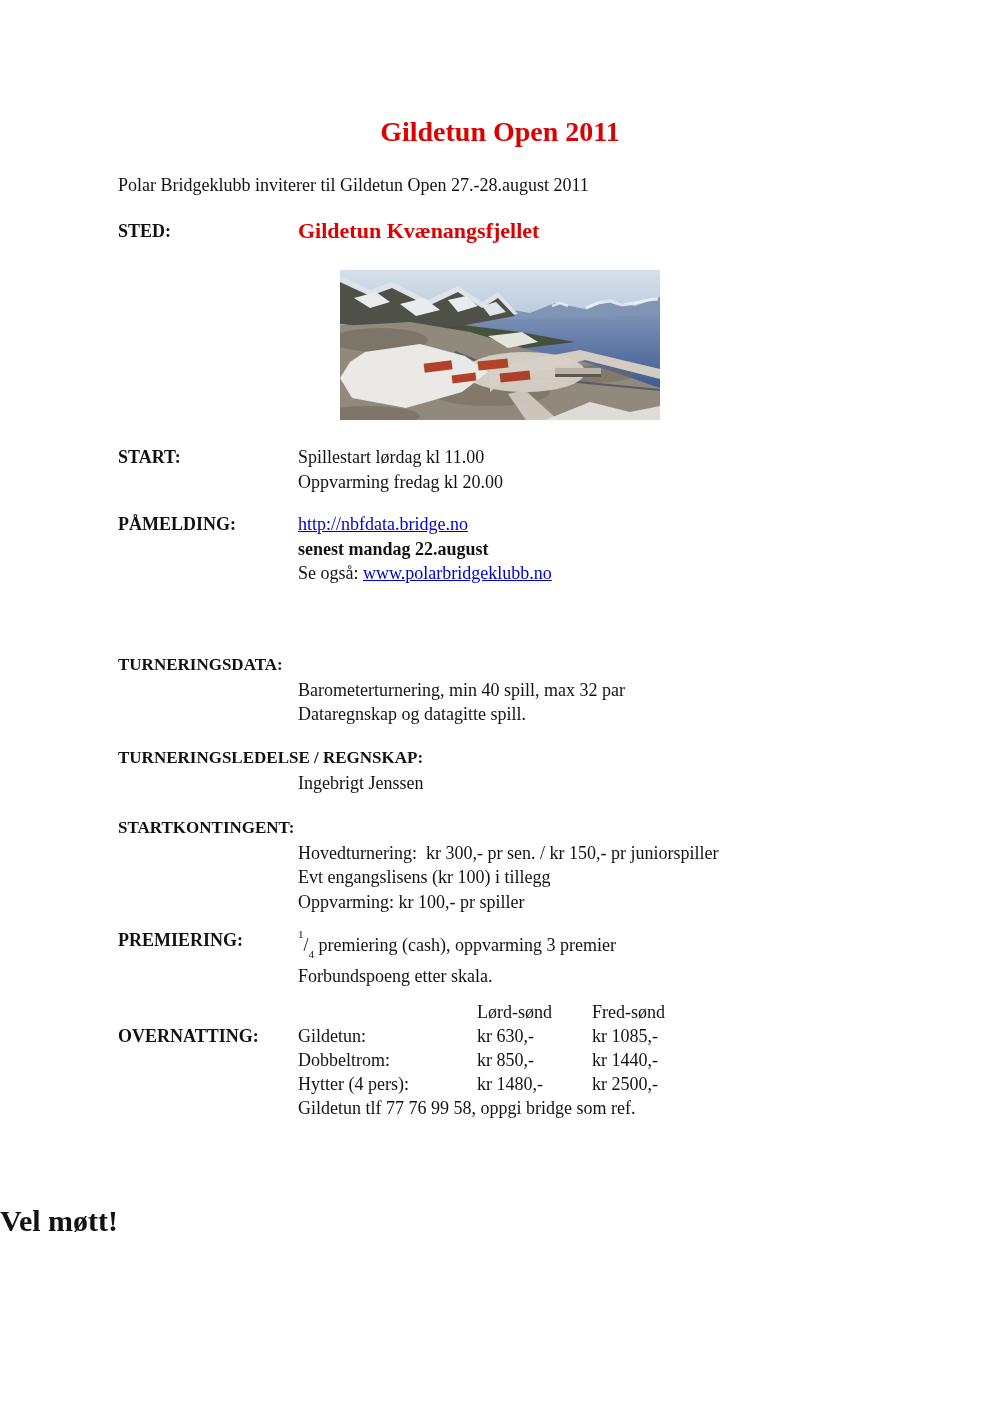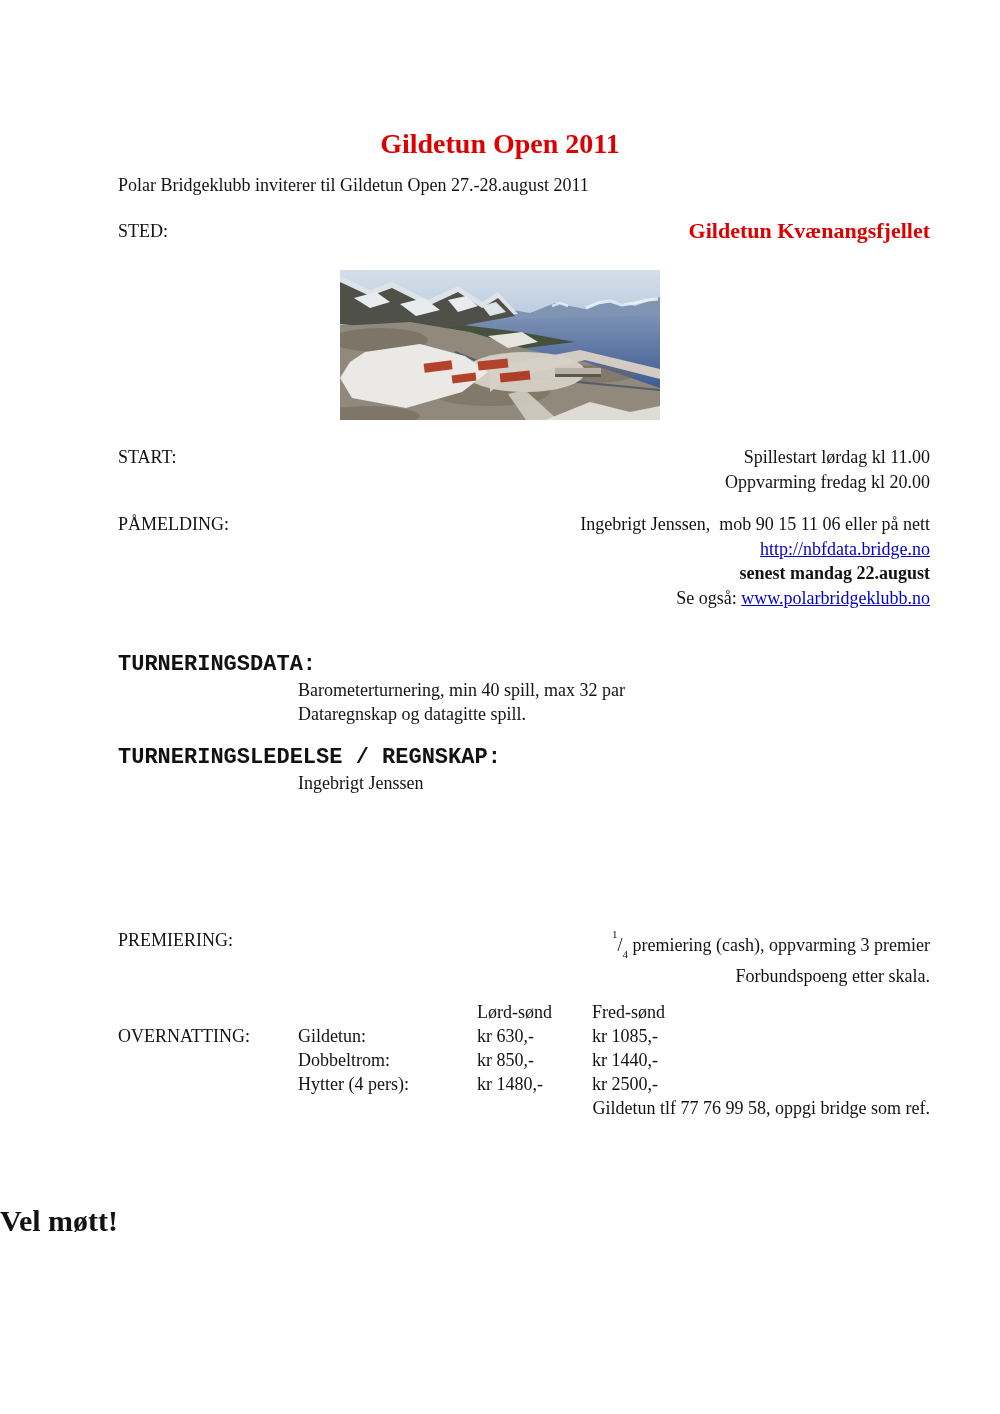--- a/index.html
+++ b/index.html
@@ -13,29 +13,29 @@
     font-size:18px;
     overflow:hidden;
   }
   [data-bind]{white-space:pre-wrap;}
   .abs{position:absolute;}
   .doc-title{
     left:0;right:0;top:116px;
     text-align:center;
     font-size:28px;font-weight:bold;
     color:#dd0000;
-    margin:12px;line-height:32px;
+    margin:0;line-height:32px;
   }
   .intro{left:118px;top:173px;margin:0;line-height:24.7px;}
   .row{position:absolute;left:118px;width:812px;line-height:24.7px;}
-  .row .label{position:absolute;left:0;top:0;font-weight:normal;}
+  .row .label{position:absolute;left:0;top:0;font-weight:bold;}
   .row .content{margin-left:180px;}
-  .row .content p{margin:0;text-align:right;}
+  .row .content p{margin:0;}
   .section{position:absolute;left:118px;width:812px;line-height:24.7px;}
-  .section h2{font-size:22px;font-weight:bold;margin:0;line-height:24.7px;font-family:Liberation Mono, monospace;}
+  .section h2{font-size:17px;font-weight:bold;margin:0;line-height:24.7px;}
   .section .indent{margin-left:180px;}
   .section .indent p{margin:0;}
   .sted-value{
     color:#dd0000;font-weight:bold;font-size:22px;line-height:24.7px;margin:0;
   }
   .link{color:#0000cc;text-decoration:underline;cursor:pointer;}
   .bold{font-weight:bold;}
   sup.fr{font-size:11px;position:relative;top:-6px;}
   sub.fr{font-size:11px;position:relative;top:2px;}
   .photo-frame{left:340px;top:270px;width:320px;height:150px;line-height:0;}
@@ -127,21 +127,20 @@
     <span class="label" data-bind="doc.start.label">START:</span>
     <div class="content">
       <p data-bind="doc.start.lines.0">Spillestart lørdag kl 11.00</p>
       <p data-bind="doc.start.lines.1">Oppvarming fredag kl 20.00</p>
     </div>
   </div>
 
   <div class="row" style="top:512px">
     <span class="label" data-bind="doc.pamelding.label">PÅMELDING:</span>
     <div class="content">
-      <p data-bind="doc.pamelding.contact">Ingebrigt Jenssen,  mob 90 15 11 06 eller på nett</p>
       <p><a class="link" data-bind="doc.pamelding.link1">http://nbfdata.bridge.no</a></p>
       <p class="bold" data-bind="doc.pamelding.deadline">senest mandag 22.august</p>
       <p><span data-bind="doc.pamelding.see_also_prefix">Se også: </span><a class="link" data-bind="doc.pamelding.link2">www.polarbridgeklubb.no</a></p>
     </div>
   </div>
 
   <div class="section" style="top:653px">
     <h2 data-bind="doc.turneringsdata.heading">TURNERINGSDATA:</h2>
     <div class="indent">
       <p data-bind="doc.turneringsdata.lines.0">Barometerturnering, min 40 spill, max 32 par</p>
@@ -149,20 +148,28 @@
     </div>
   </div>
 
   <div class="section" style="top:746px">
     <h2 data-bind="doc.turneringsledelse.heading">TURNERINGSLEDELSE / REGNSKAP:</h2>
     <div class="indent">
       <p data-bind="doc.turneringsledelse.lines.0">Ingebrigt Jenssen</p>
     </div>
   </div>
 
+  <div class="section" style="top:816px">
+    <h2 data-bind="doc.startkontingent.heading">STARTKONTINGENT:</h2>
+    <div class="indent">
+      <p data-bind="doc.startkontingent.lines.0">Hovedturnering:  kr 300,- pr sen. / kr 150,- pr juniorspiller</p>
+      <p data-bind="doc.startkontingent.lines.1">Evt engangslisens (kr 100) i tillegg</p>
+      <p data-bind="doc.startkontingent.lines.2">Oppvarming: kr 100,- pr spiller</p>
+    </div>
+  </div>
 
   <div class="row" style="top:928px">
     <span class="label" data-bind="doc.premiering.label">PREMIERING:</span>
     <div class="content">
       <p><sup class="fr" data-bind="doc.premiering.fraction.numerator">1</sup><span data-bind="doc.premiering.fraction.slash">/</span><sub class="fr" data-bind="doc.premiering.fraction.denominator">4</sub><span data-bind="doc.premiering.line1_rest"> premiering (cash), oppvarming 3 premier</span></p>
       <p data-bind="doc.premiering.line2">Forbundspoeng etter skala.</p>
     </div>
   </div>
 
   <div class="row lodging" style="top:1000px">

